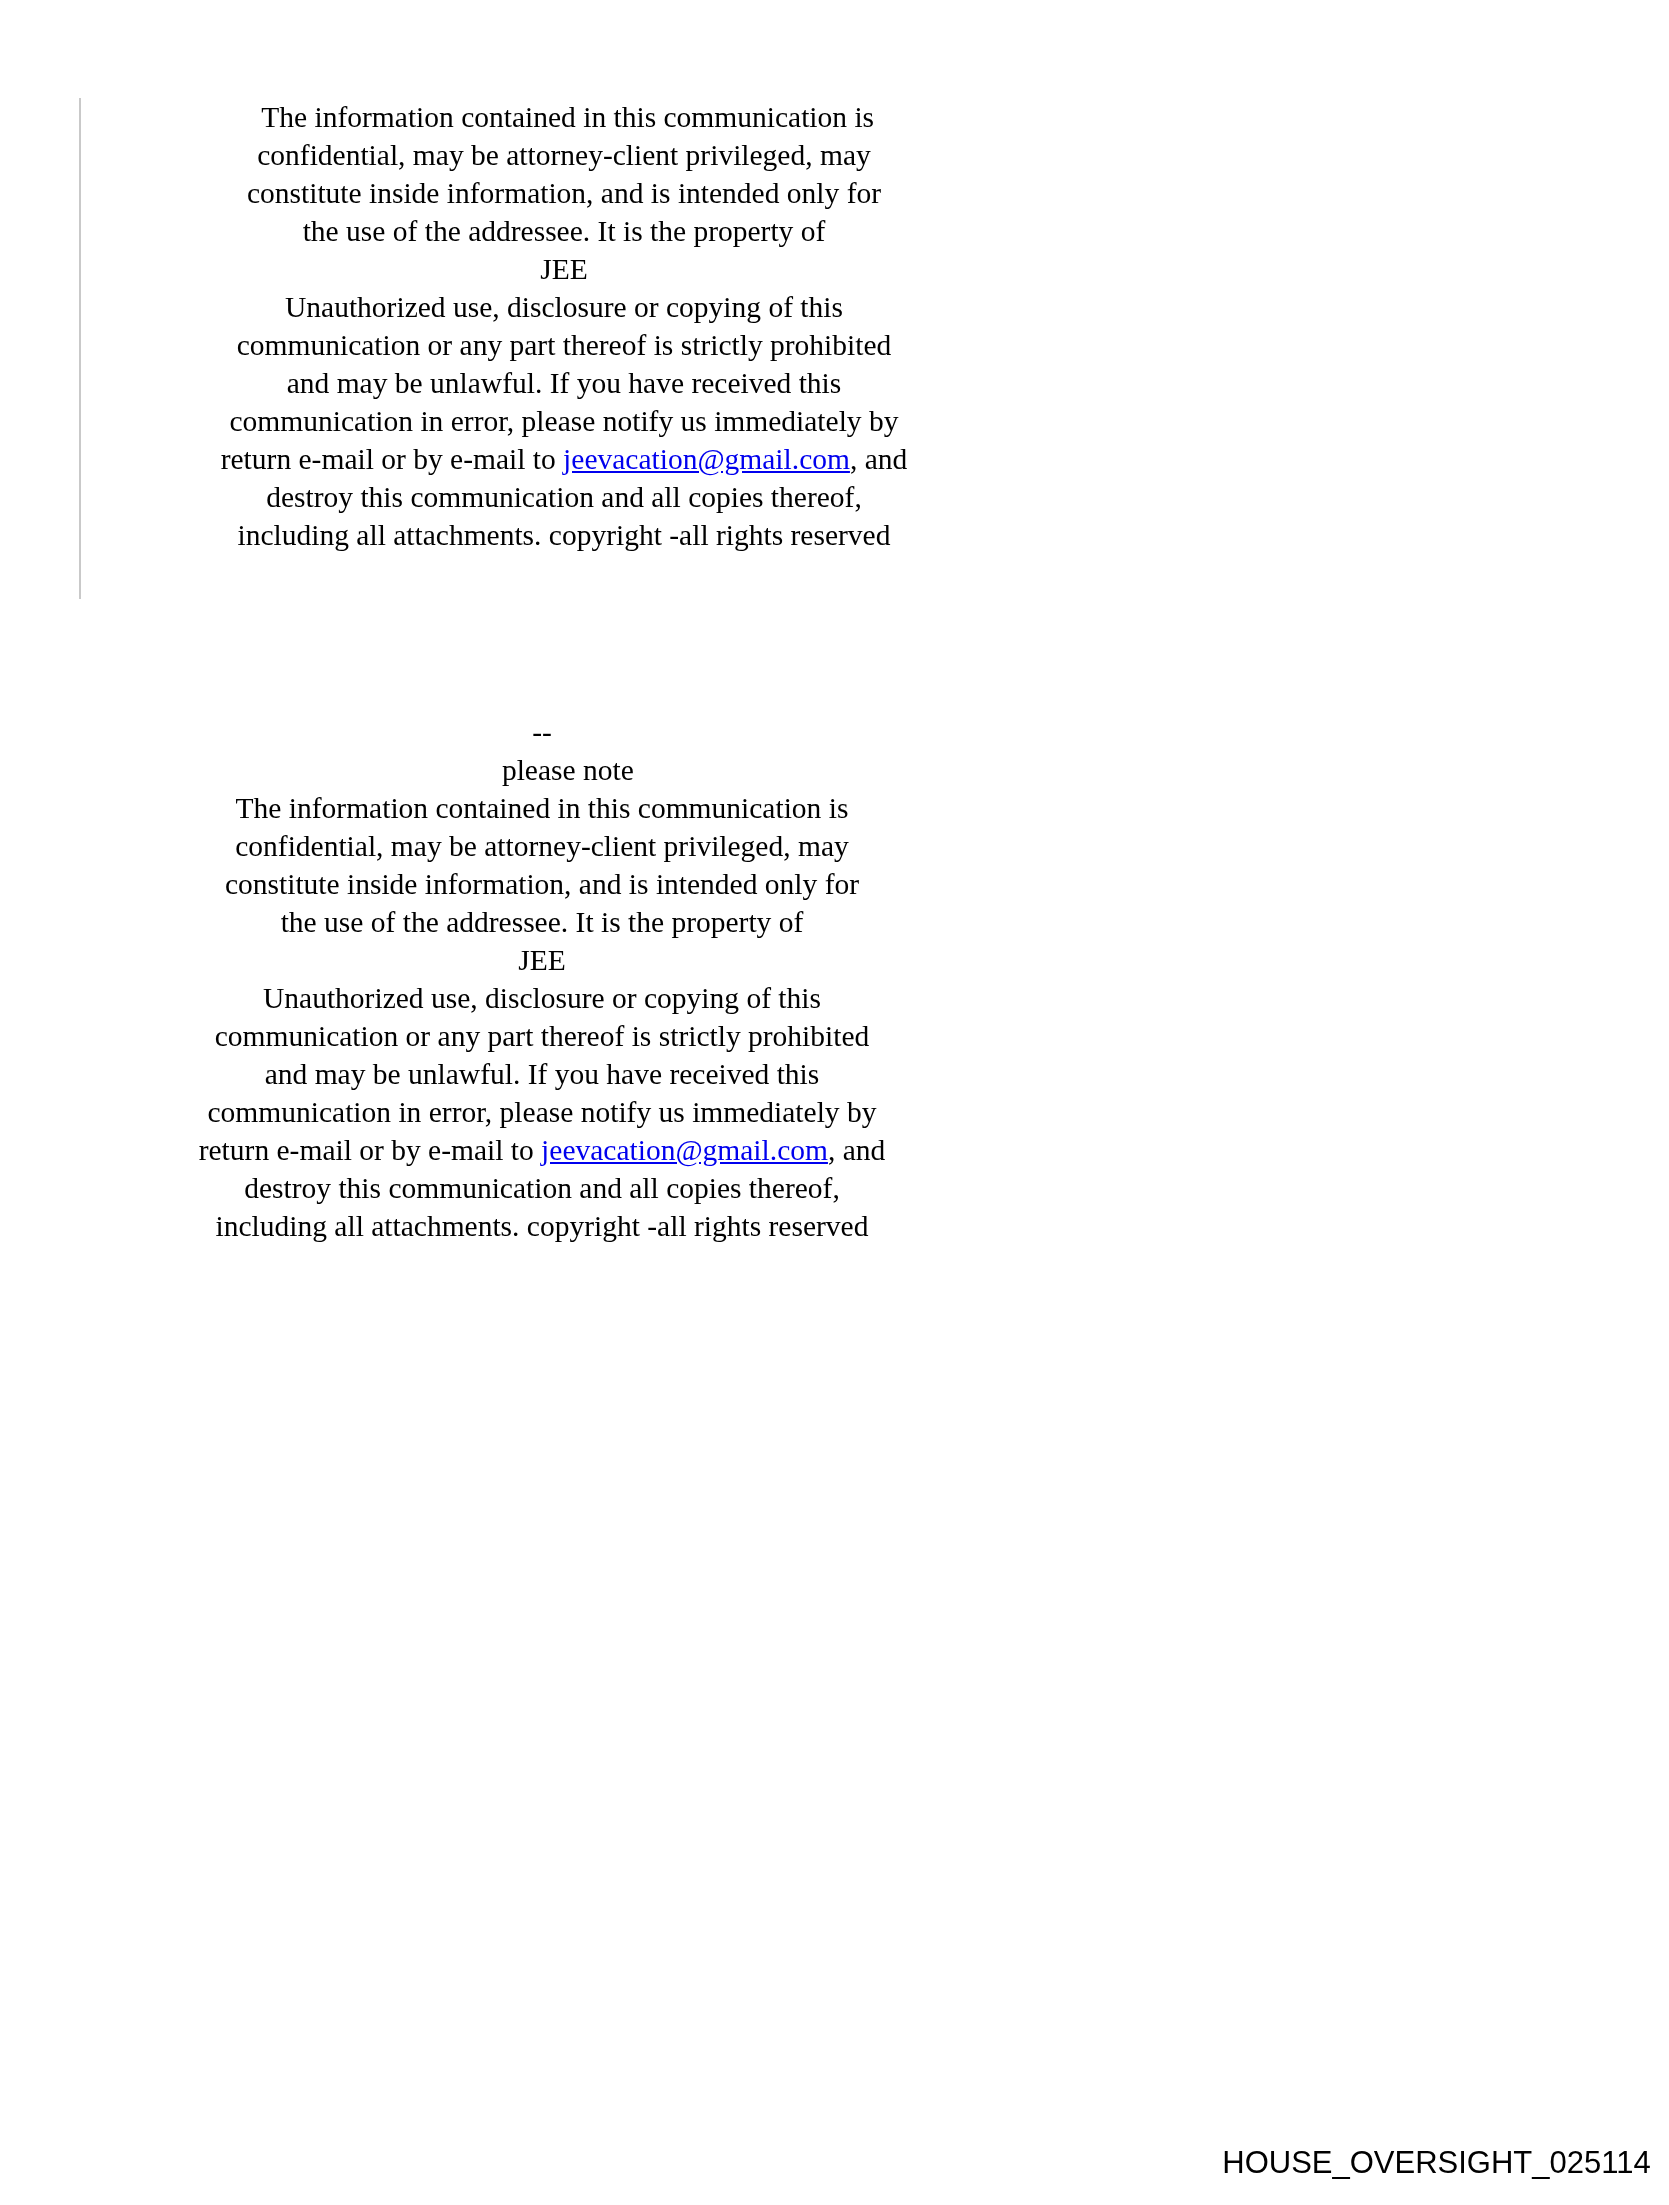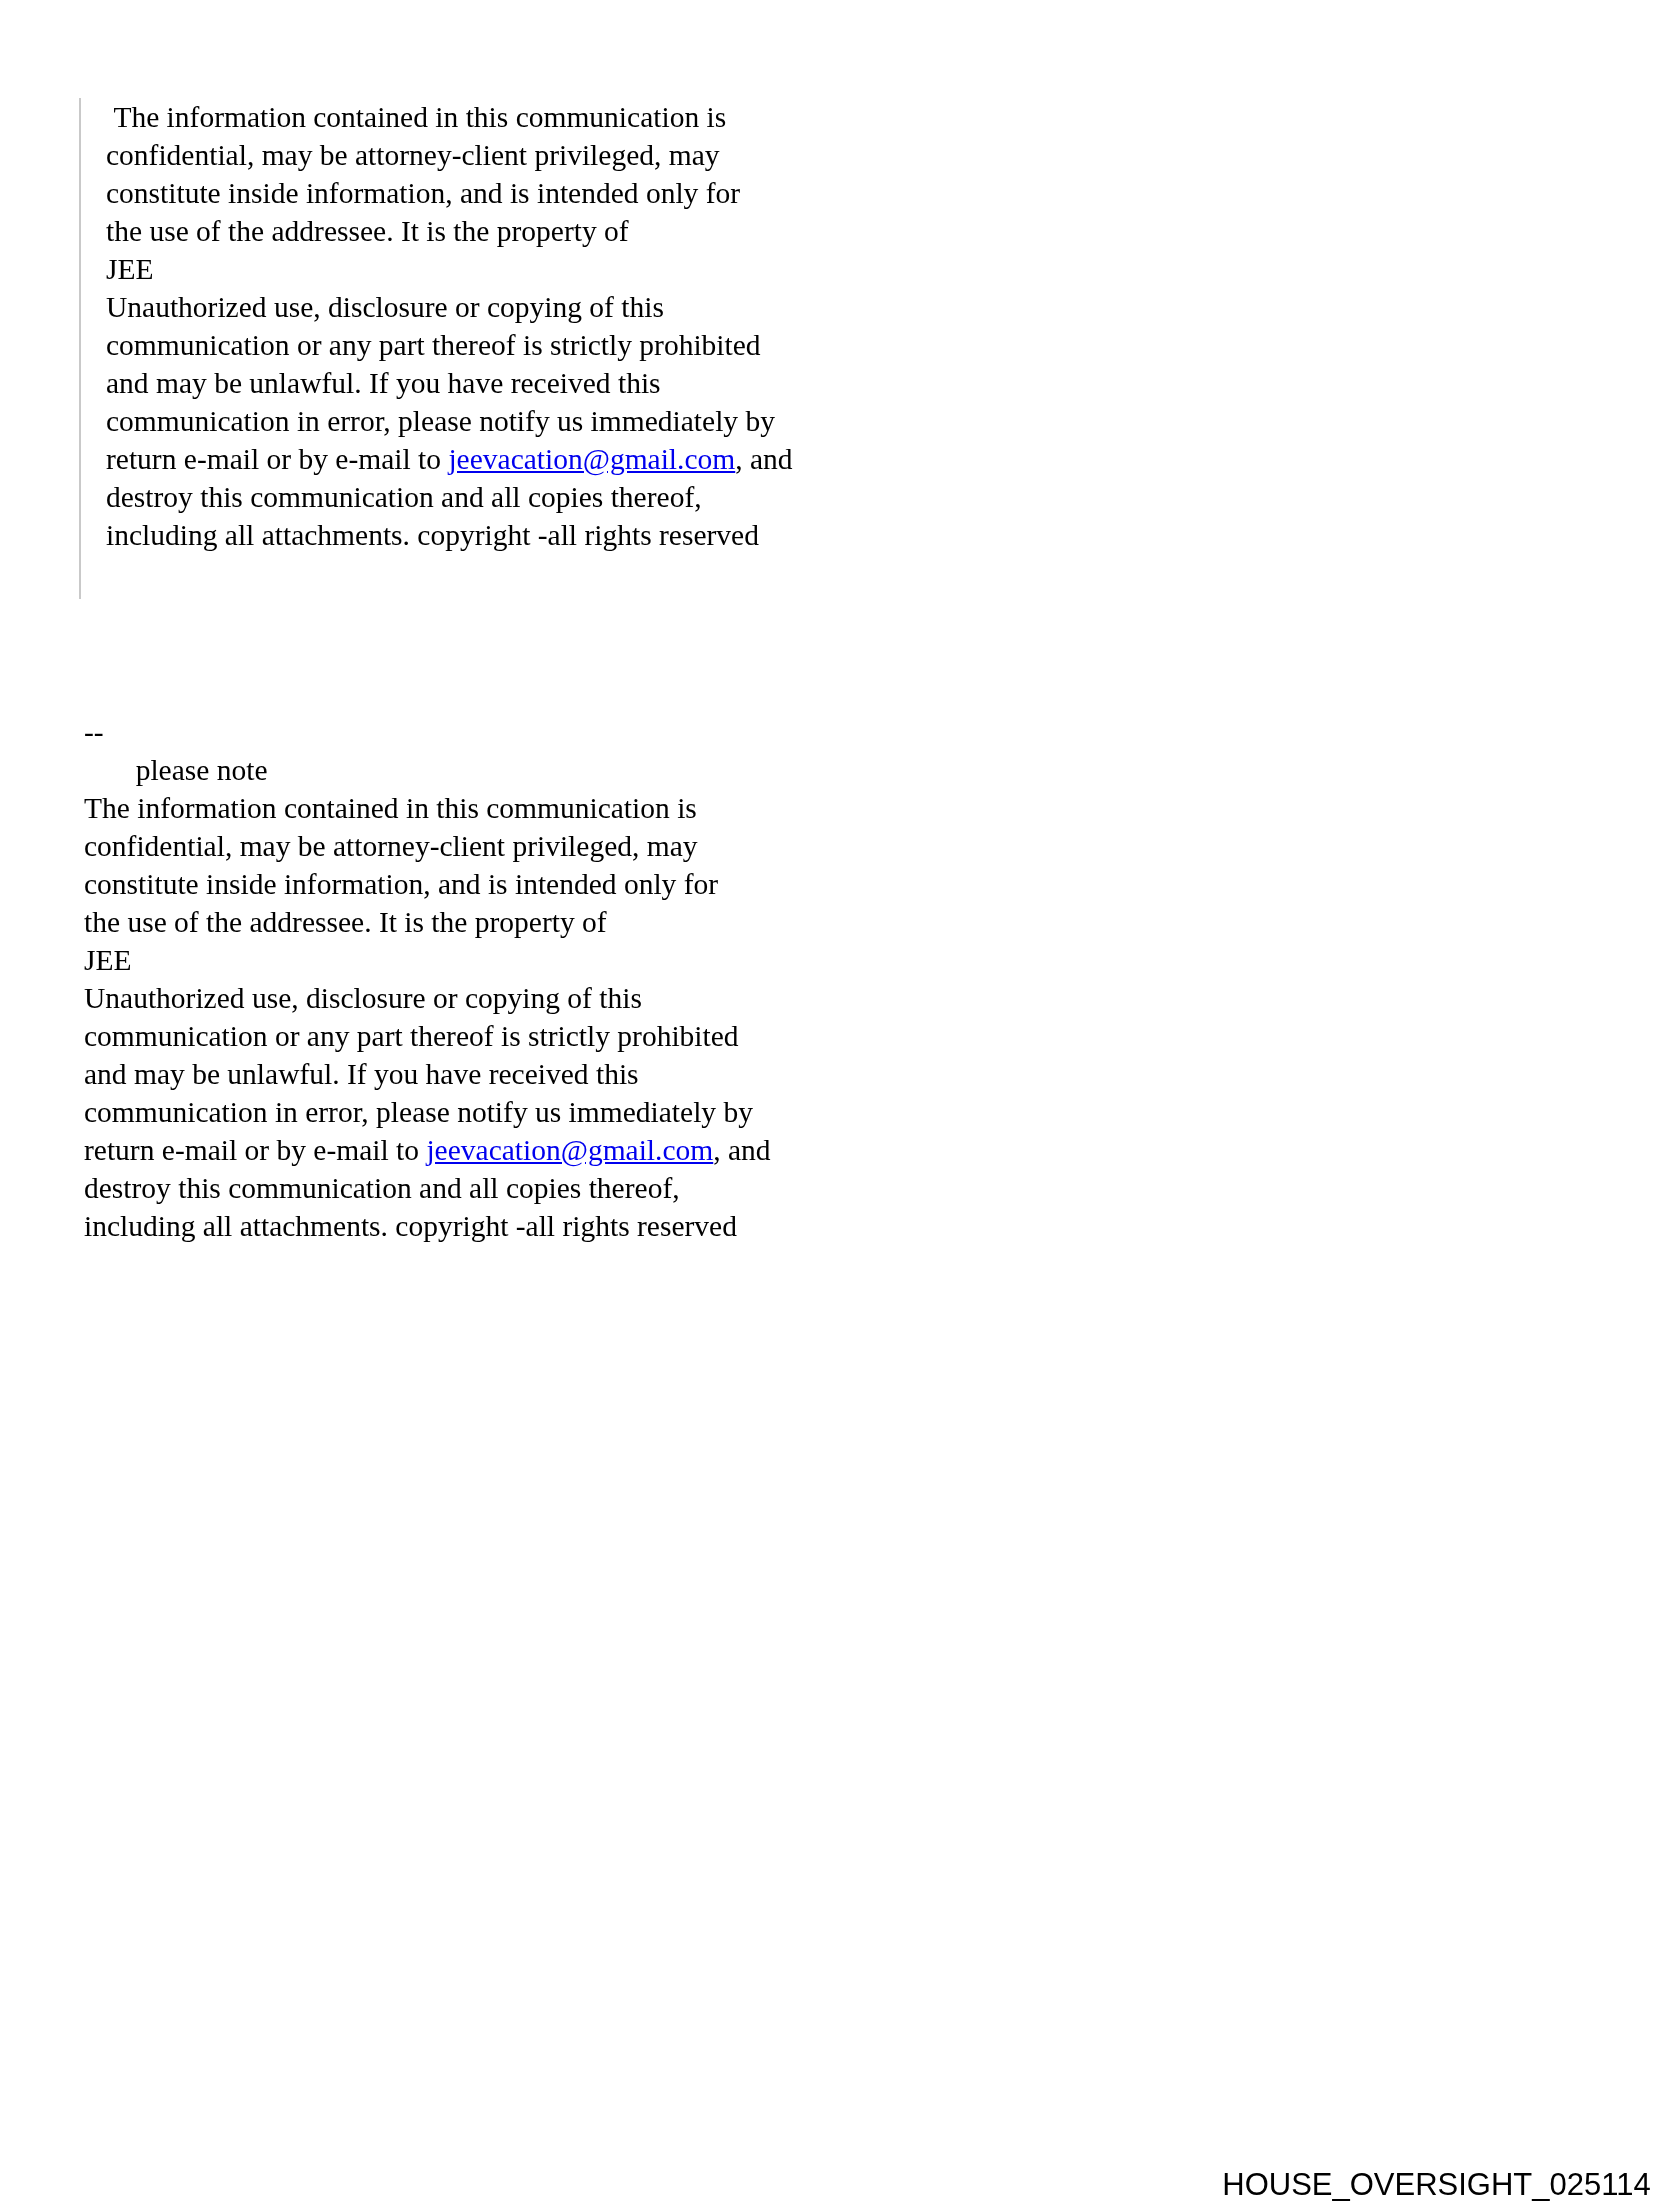--- a/index.html
+++ b/index.html
@@ -23,41 +23,42 @@
     width: 2px;
     height: 501px;
     background: #c9c9c9;
   }
   .text-block {
     position: absolute;
     font-size: 29.5px;
     line-height: 38px;
     white-space: pre-wrap;
     color: #000000;
+    text-align: center;
   }
   .quoted-text {
     left: 106px;
     top: 98px;
     width: 916px;
   }
   .signature-text {
     left: 84px;
     top: 713px;
     width: 916px;
   }
   .line {
     min-height: 38px;
   }
   a.email-link {
     color: #0000ee;
   }
   .bates {
     position: absolute;
     right: 18.3px;
-    bottom: 3px;
+    bottom: 25px;
     font-family: "Liberation Sans", "DejaVu Sans", sans-serif;
     font-size: 31px;
     line-height: 1.1;
     color: #000000;
     white-space: nowrap;
   }
 </style>
 </head>
 <body>
 

